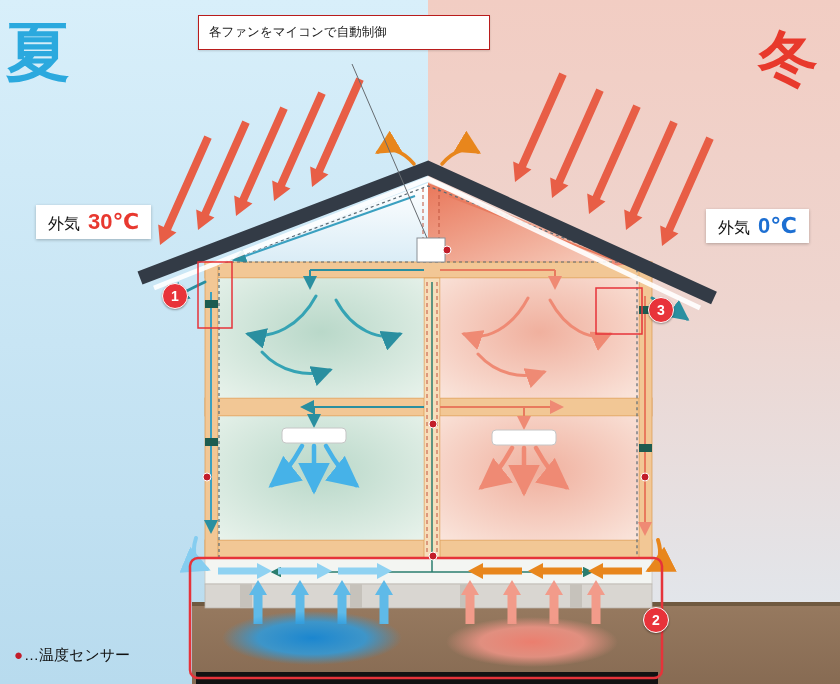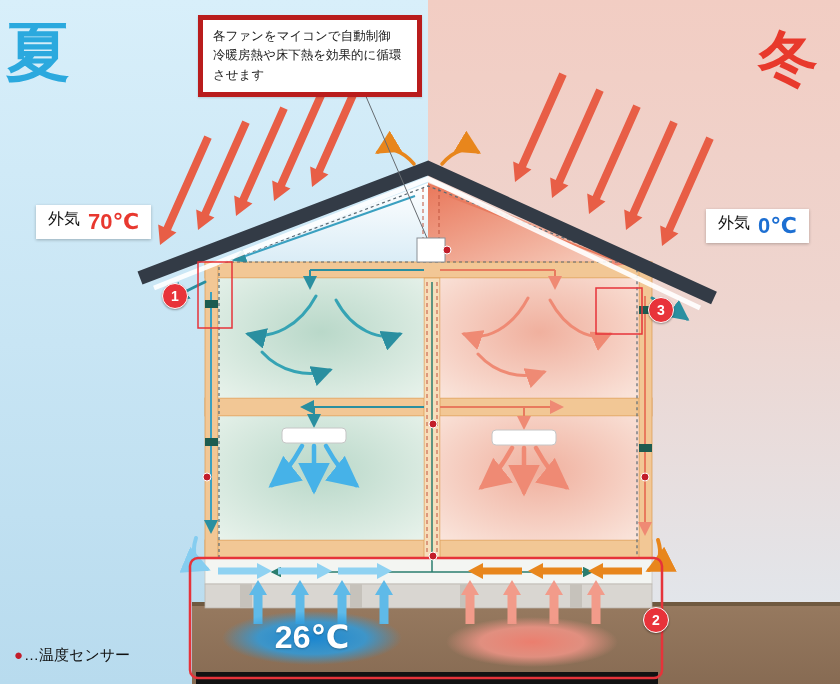--- a/index.html
+++ b/index.html
@@ -9,27 +9,27 @@
   }
   #stage svg{position:absolute;left:0;top:0;}
   .overlay{position:absolute;}
   .season-char{
     font-family:"DejaVu Serif","Liberation Serif",serif;
     font-weight:bold;line-height:1;
   }
   .char-summer{left:6px;top:20px;font-size:64px;color:#2ba9de;}
   .char-winter{left:758px;top:28px;font-size:60px;color:#e8392c;}
   .callout{
-    left:198px;top:15px;width:224px;box-sizing:border-box;
-    background:#ffffff;border:5px solid #b91c1c;
+    left:198px;top:15px;width:292px;box-sizing:border-box;
+    background:#ffffff;border:1px solid #b91c1c;
     padding:7px 10px;font-size:12.5px;line-height:1.55;color:#222;
     box-shadow:0 1px 2px rgba(0,0,0,.15);
   }
   .gaiki{
-    background:#ffffff;display:flex;align-items:flex-start;gap:8px;
+    background:#ffffff;display:flex;align-items:flex-end;gap:8px;
     padding:4px 12px;box-shadow:0 1px 3px rgba(0,0,0,.25);
   }
   .gaiki .g-label{font-size:16px;color:#111;}
   .gaiki .g-temp{font-size:22px;font-weight:bold;}
   .gaiki-left{left:36px;top:205px;}
   .gaiki-left .g-temp{color:#e8382f;}
   .gaiki-right{left:706px;top:209px;}
   .gaiki-right .g-temp{color:#1d6fd2;}
   .floor-temp{
     width:120px;text-align:center;font-size:32px;font-weight:bold;color:#ffffff;
@@ -292,33 +292,31 @@
     <circle cx="645" cy="477" r="4"></circle>
     <circle cx="433" cy="556" r="4"></circle>
   </g>
 </svg>
 
 <div class="overlay season-char char-summer">夏</div>
 <div class="overlay season-char char-winter">冬</div>
 
 <div class="overlay callout">
   <div>各ファンをマイコンで自動制御</div>
-  <div>冷暖房熱や床下熱を効果的に循環させます</div>
 </div>
 
 <div class="overlay gaiki gaiki-left">
   <span class="g-label">外気</span>
-  <span class="g-temp">70℃</span>
+  <span class="g-temp">30℃</span>
 </div>
 <div class="overlay gaiki gaiki-right">
   <span class="g-label">外気</span>
   <span class="g-temp">0℃</span>
 </div>
 
-<div class="overlay floor-temp temp-cold">26℃</div>
 
 <div class="overlay legend">
   <span class="dot">●</span><span>…温度センサー</span>
 </div>
 
 <div class="overlay badge badge-1">1</div>
 <div class="overlay badge badge-3">3</div>
 <div class="overlay badge badge-2">2</div>
 
 </div>

